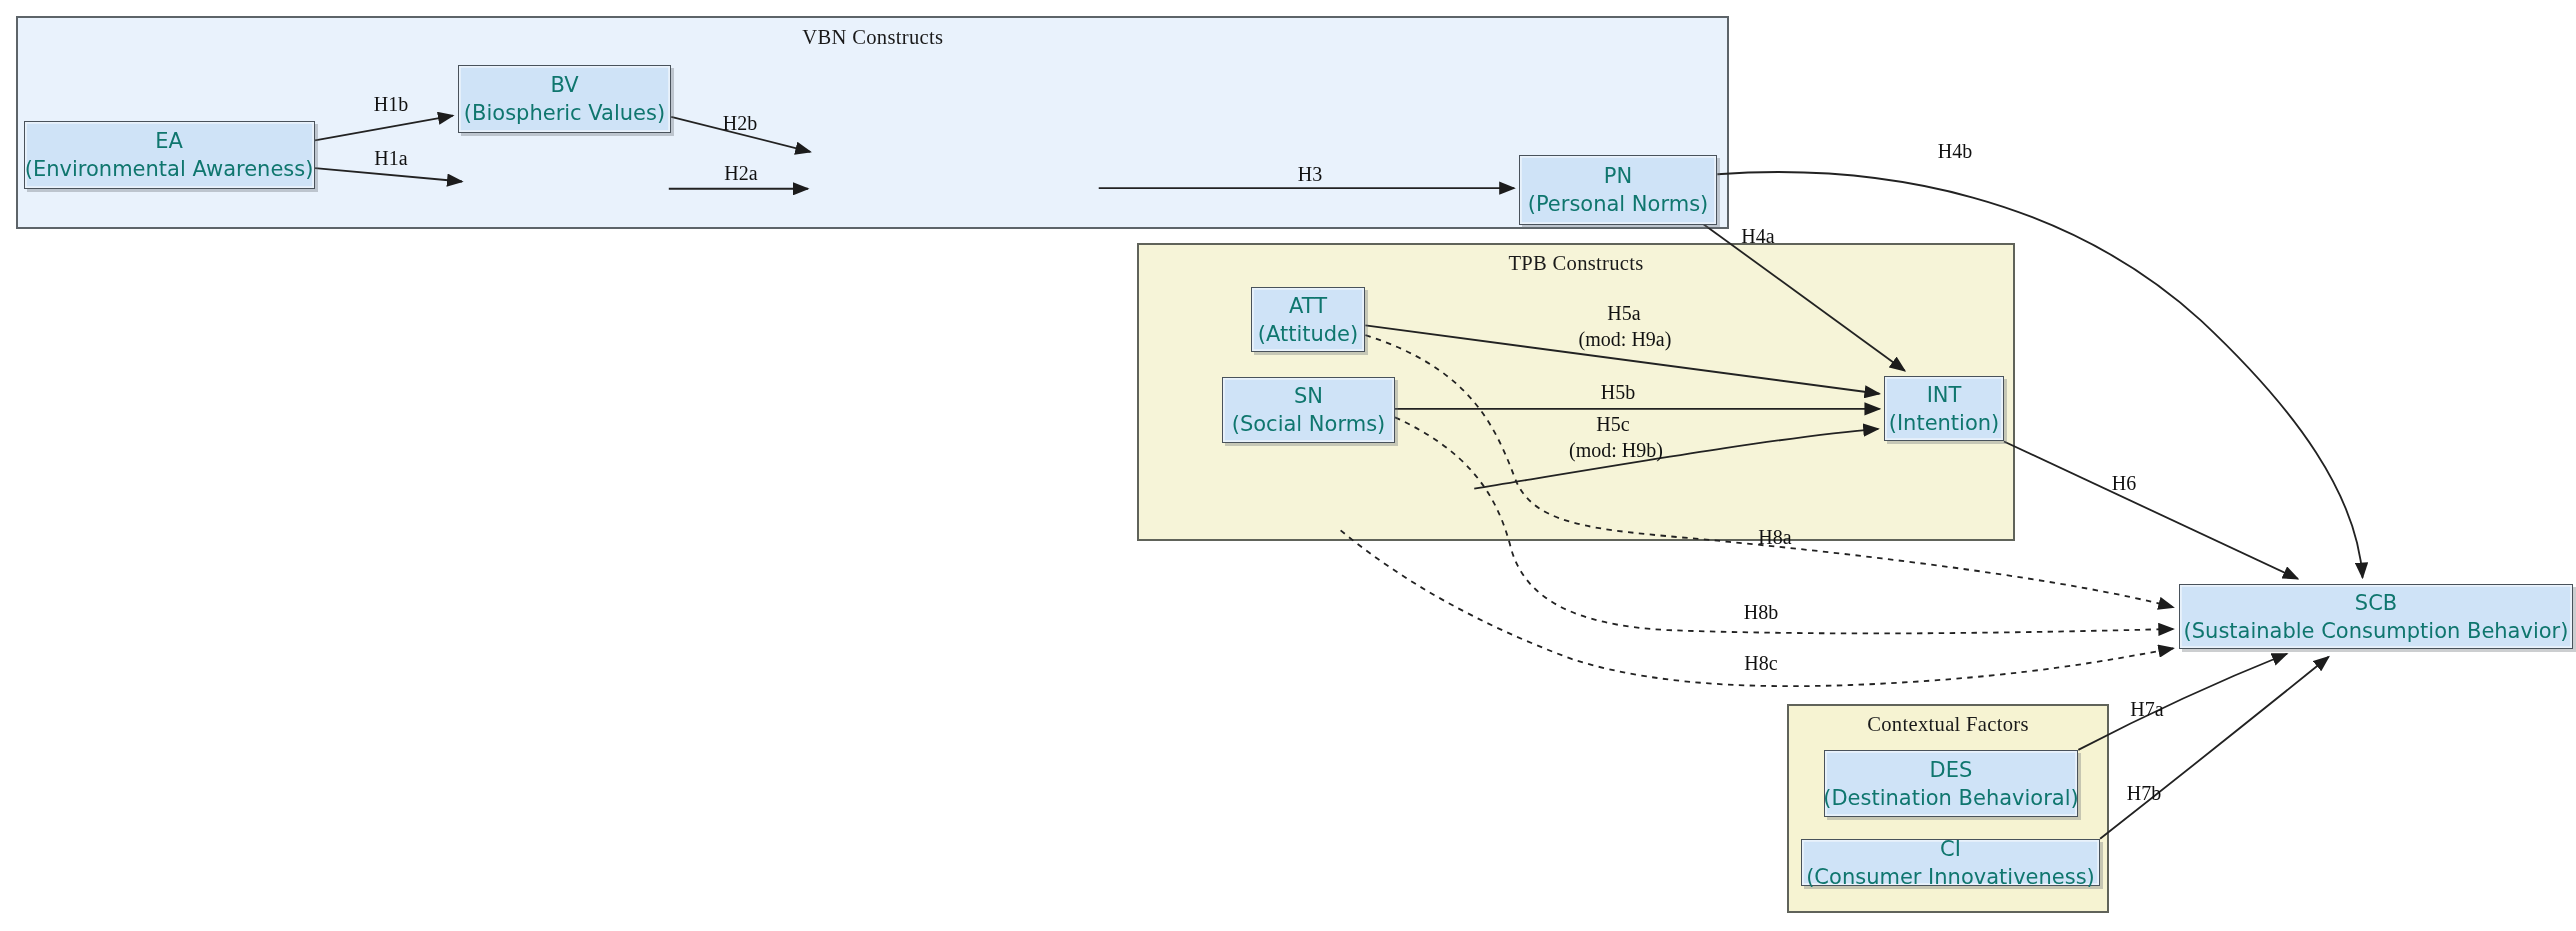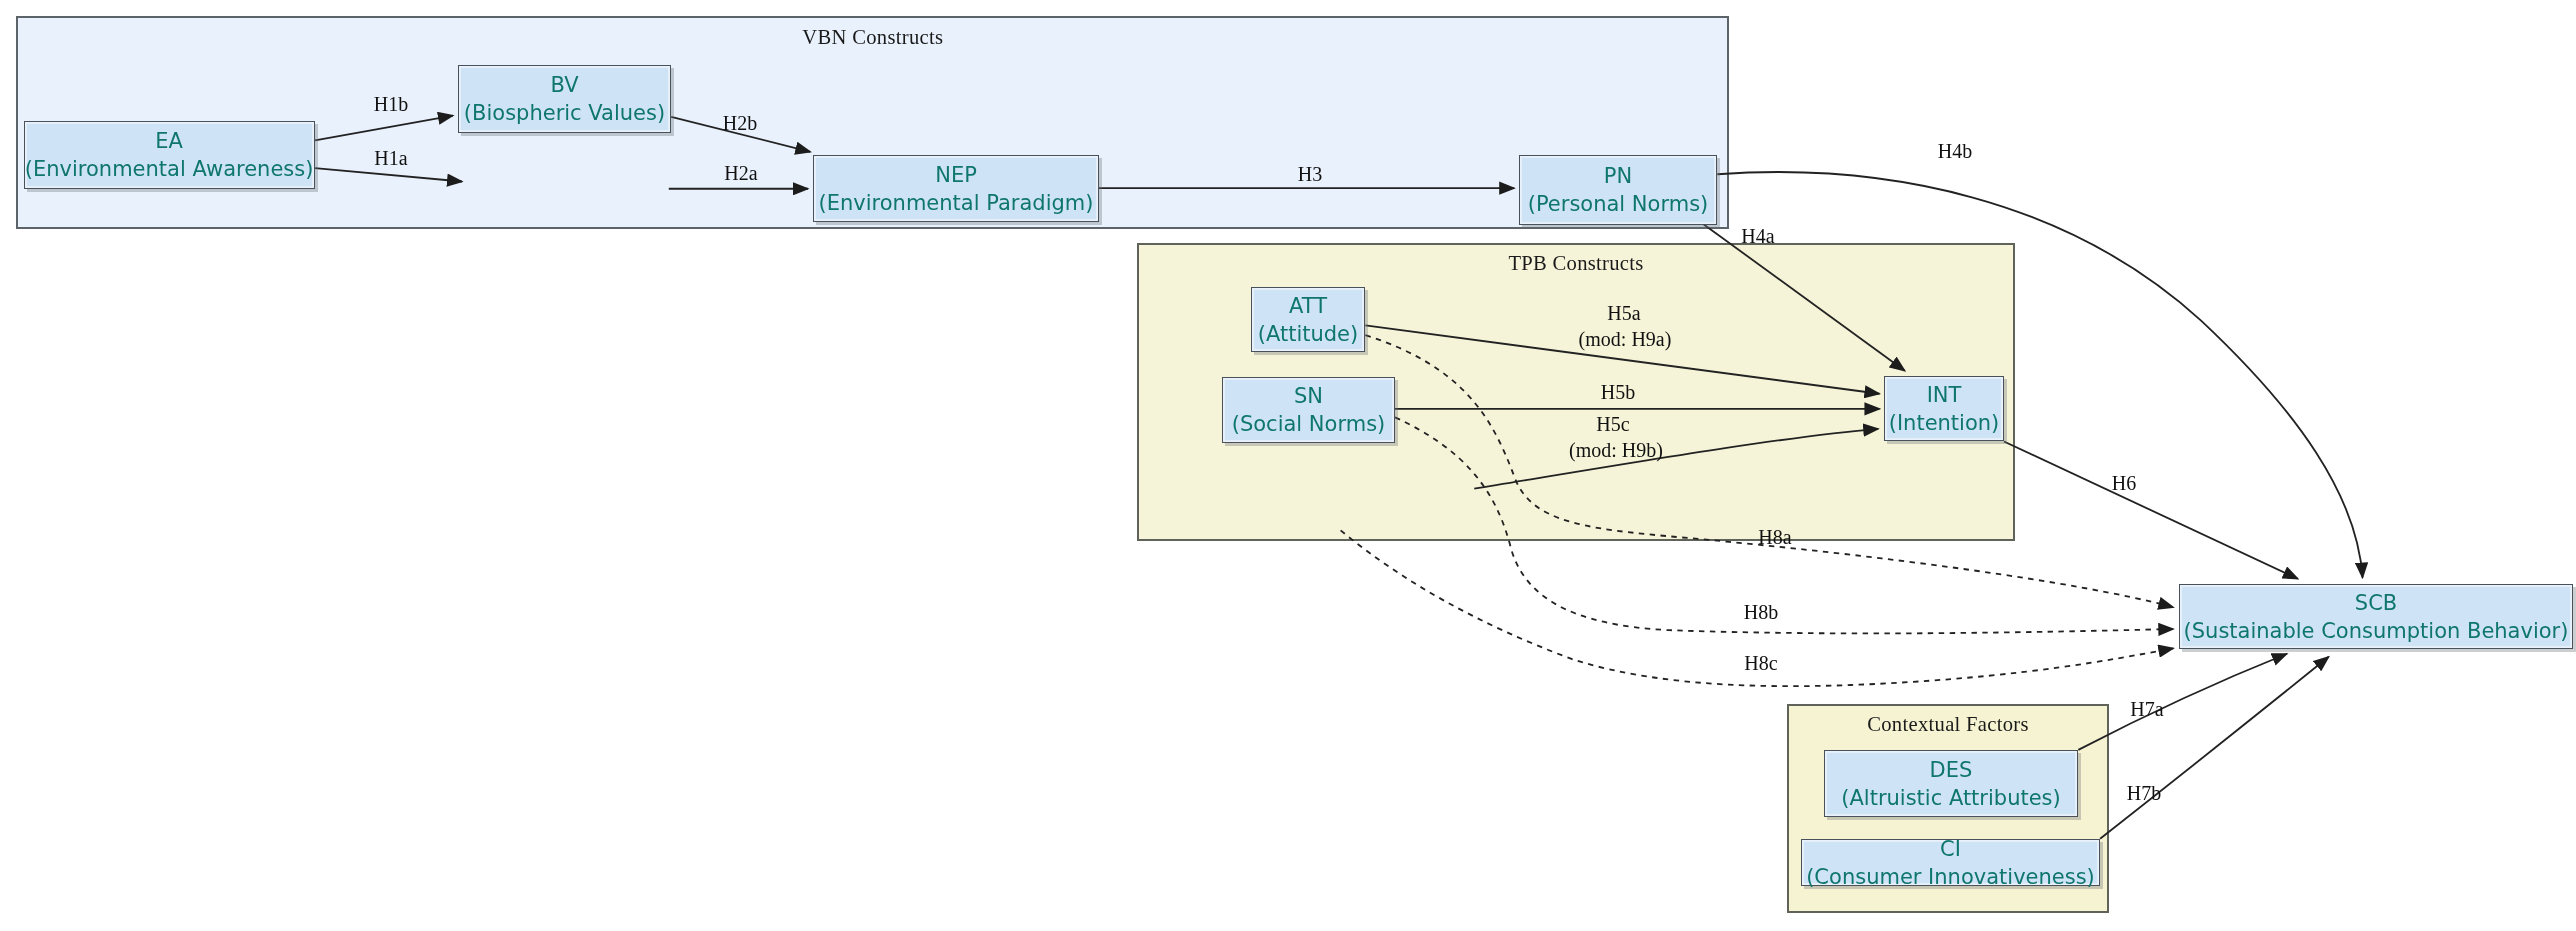--- a/index.html
+++ b/index.html
@@ -67,24 +67,20 @@
   </svg>
 
   <div class="node" style="left:23.6px;top:121px;width:291px;height:68px">
     <div>EA</div>
     <div>(Environmental Awareness)</div>
   </div>
   <div class="node" style="left:458px;top:65px;width:213px;height:68px">
     <div>BV</div>
     <div>(Biospheric Values)</div>
   </div>
-  <div class="node" style="left:813px;top:155px;width:286px;height:67px">
-    <div>NEP</div>
-    <div>(Environmental Paradigm)</div>
-  </div>
   <div class="node" style="left:1519px;top:155px;width:198px;height:70px">
     <div>PN</div>
     <div>(Personal Norms)</div>
   </div>
   <div class="node" style="left:1251px;top:287px;width:114px;height:65px">
     <div>ATT</div>
     <div>(Attitude)</div>
   </div>
   <div class="node" style="left:1222px;top:377px;width:173px;height:66px">
     <div>SN</div>
@@ -93,21 +89,21 @@
   <div class="node" style="left:1884px;top:376px;width:120px;height:65px">
     <div>INT</div>
     <div>(Intention)</div>
   </div>
   <div class="node" style="left:2179px;top:584px;width:394px;height:65px">
     <div>SCB</div>
     <div>(Sustainable Consumption Behavior)</div>
   </div>
   <div class="node" style="left:1824px;top:750px;width:254px;height:67px">
     <div>DES</div>
-    <div>(Altruistic Attributes)</div>
+    <div>(Destination Behavioral)</div>
   </div>
   <div class="node" style="left:1801px;top:839px;width:299px;height:47px">
     <div>CI</div>
     <div>(Consumer Innovativeness)</div>
   </div>
 
   <div class="elabel" style="left:391px;top:104px">H1b</div>
   <div class="elabel" style="left:391px;top:158px">H1a</div>
   <div class="elabel" style="left:740px;top:123px">H2b</div>
   <div class="elabel" style="left:741px;top:173px">H2a</div>

